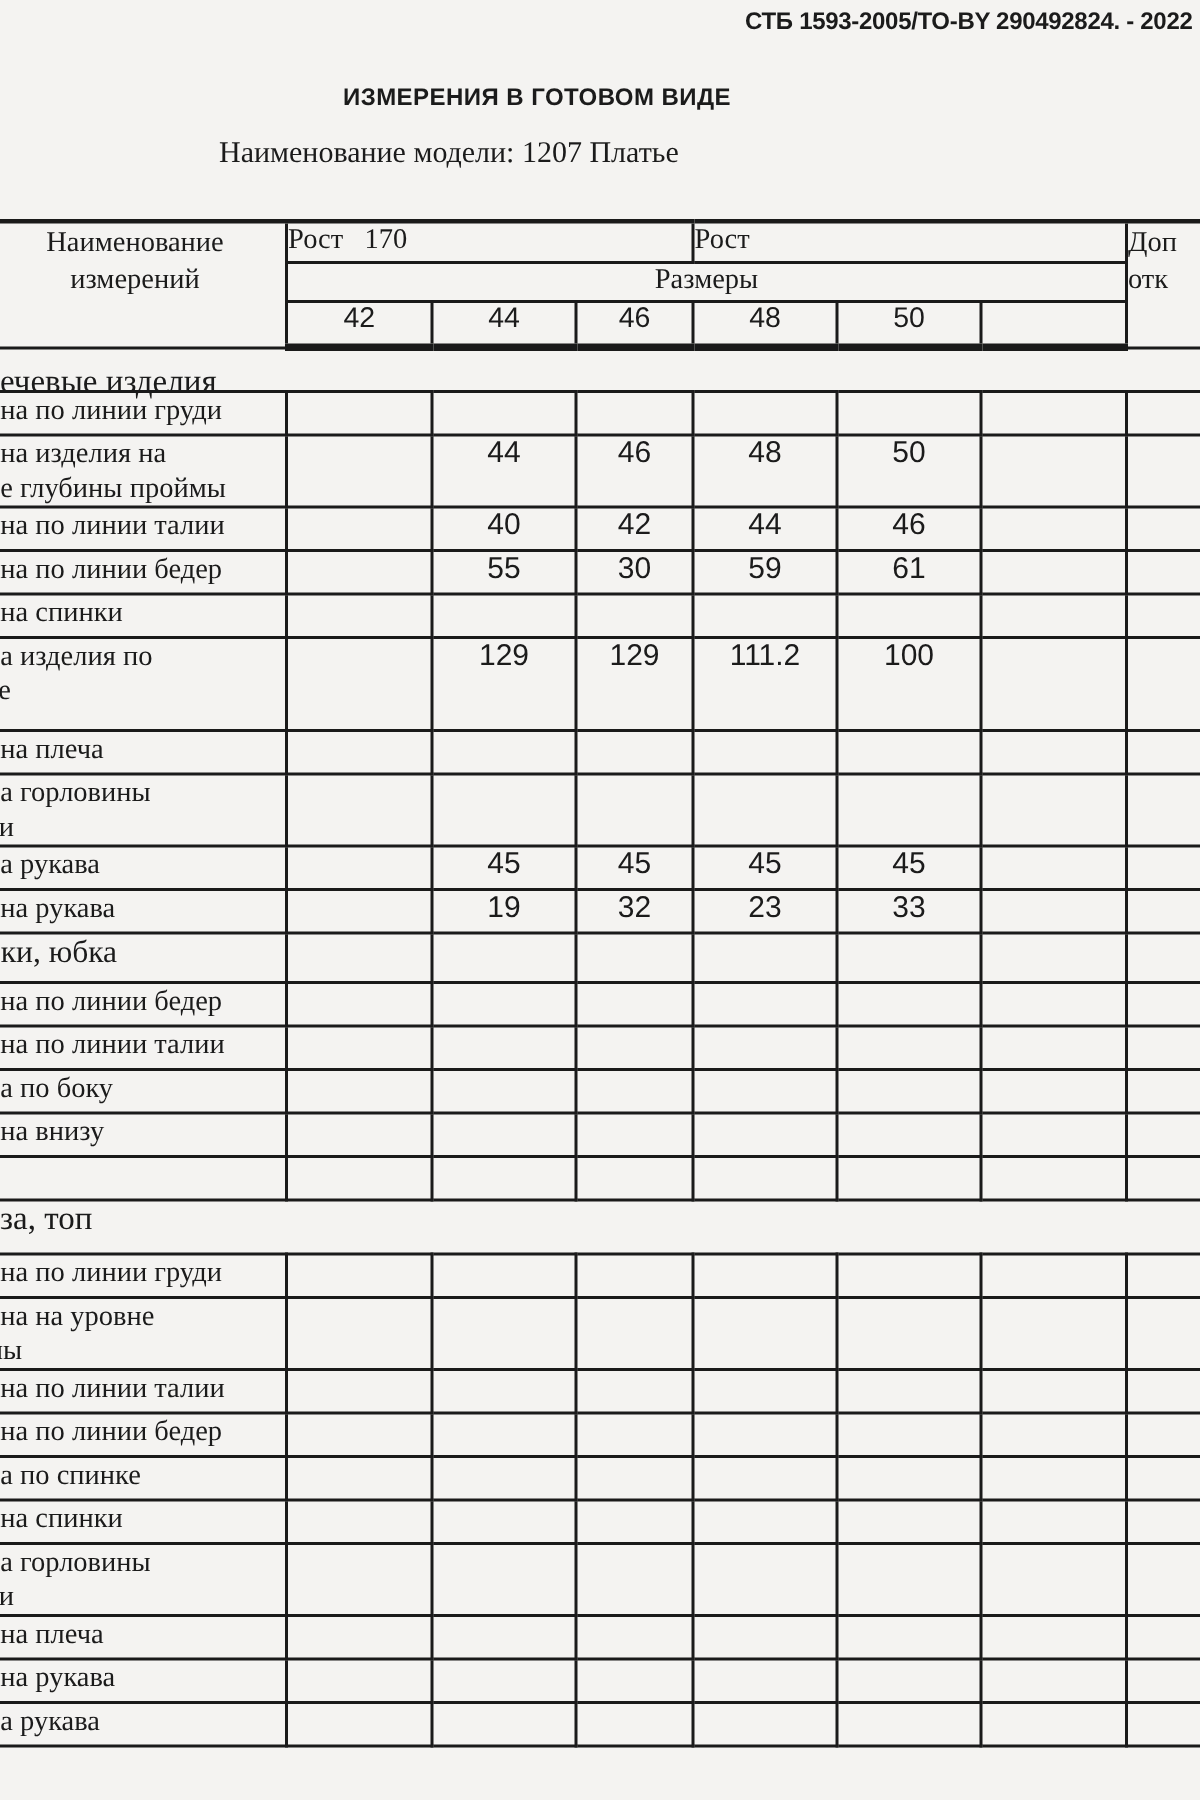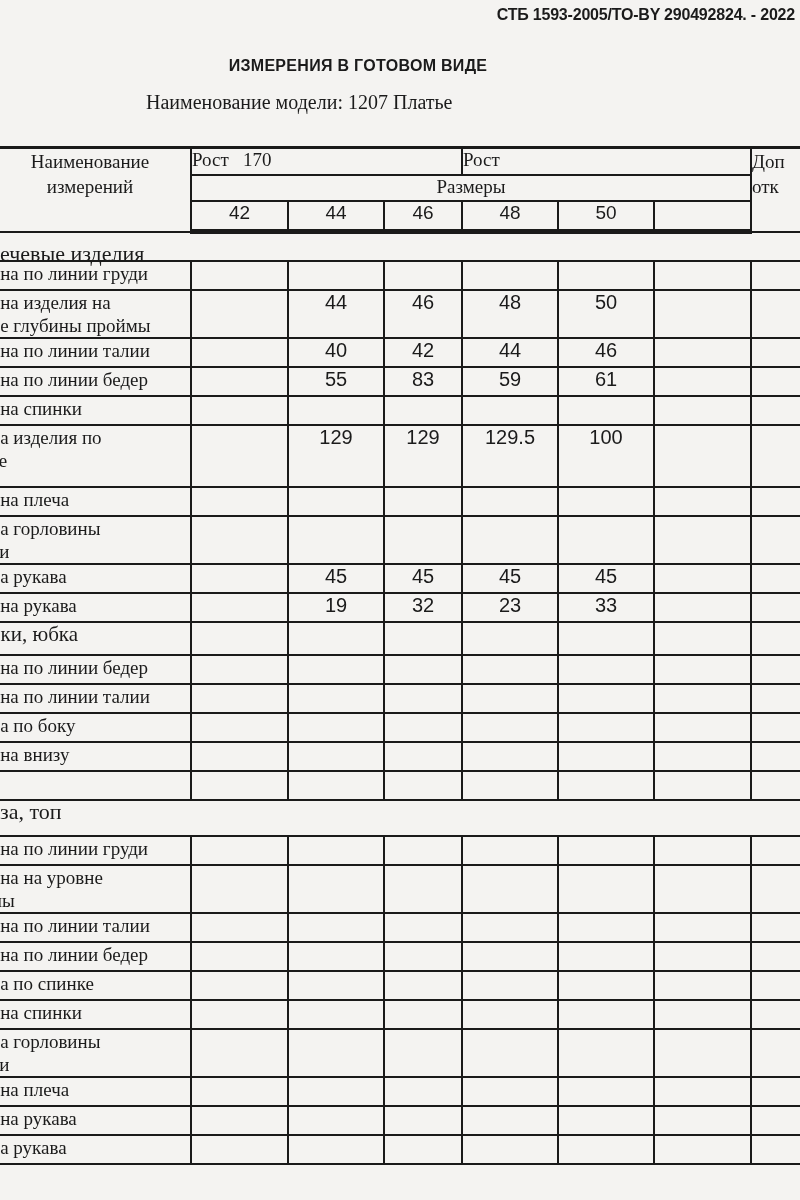--- a/index.html
+++ b/index.html
@@ -153,21 +153,21 @@
           <td class="value-cell">42</td>
           <td class="value-cell">44</td>
           <td class="value-cell">46</td>
           <td class="value-cell"></td>
           <td class="value-cell"></td>
         </tr>
         <tr class="row-normal">
           <td class="label-cell">ина по линии бедер</td>
           <td class="value-cell"></td>
           <td class="value-cell">55</td>
-          <td class="value-cell">83</td>
+          <td class="value-cell">30</td>
           <td class="value-cell">59</td>
           <td class="value-cell">61</td>
           <td class="value-cell"></td>
           <td class="value-cell"></td>
         </tr>
         <tr class="row-normal">
           <td class="label-cell">ина спинки</td>
           <td class="value-cell"></td>
           <td class="value-cell"></td>
           <td class="value-cell"></td>
@@ -175,21 +175,21 @@
           <td class="value-cell"></td>
           <td class="value-cell"></td>
           <td class="value-cell"></td>
         </tr>
         <tr class="row-tall">
           <td class="label-cell">на изделия по
 ке</td>
           <td class="value-cell"></td>
           <td class="value-cell">129</td>
           <td class="value-cell">129</td>
-          <td class="value-cell">129.5</td>
+          <td class="value-cell">111.2</td>
           <td class="value-cell">100</td>
           <td class="value-cell"></td>
           <td class="value-cell"></td>
         </tr>
         <tr class="row-normal">
           <td class="label-cell">ина плеча</td>
           <td class="value-cell"></td>
           <td class="value-cell"></td>
           <td class="value-cell"></td>
           <td class="value-cell"></td>

